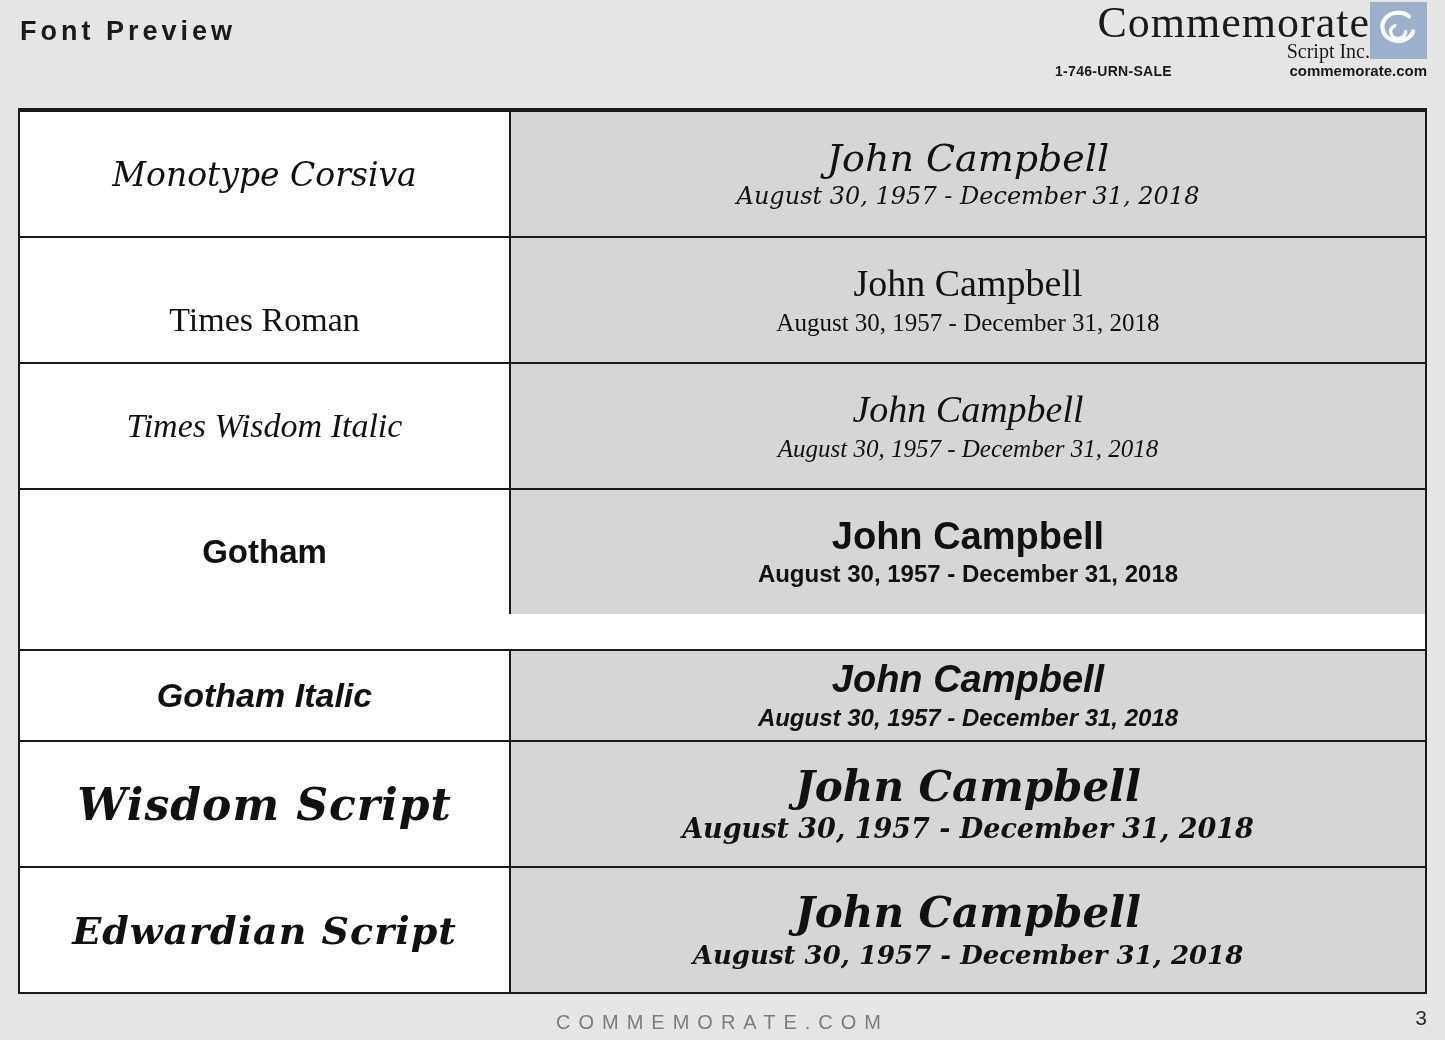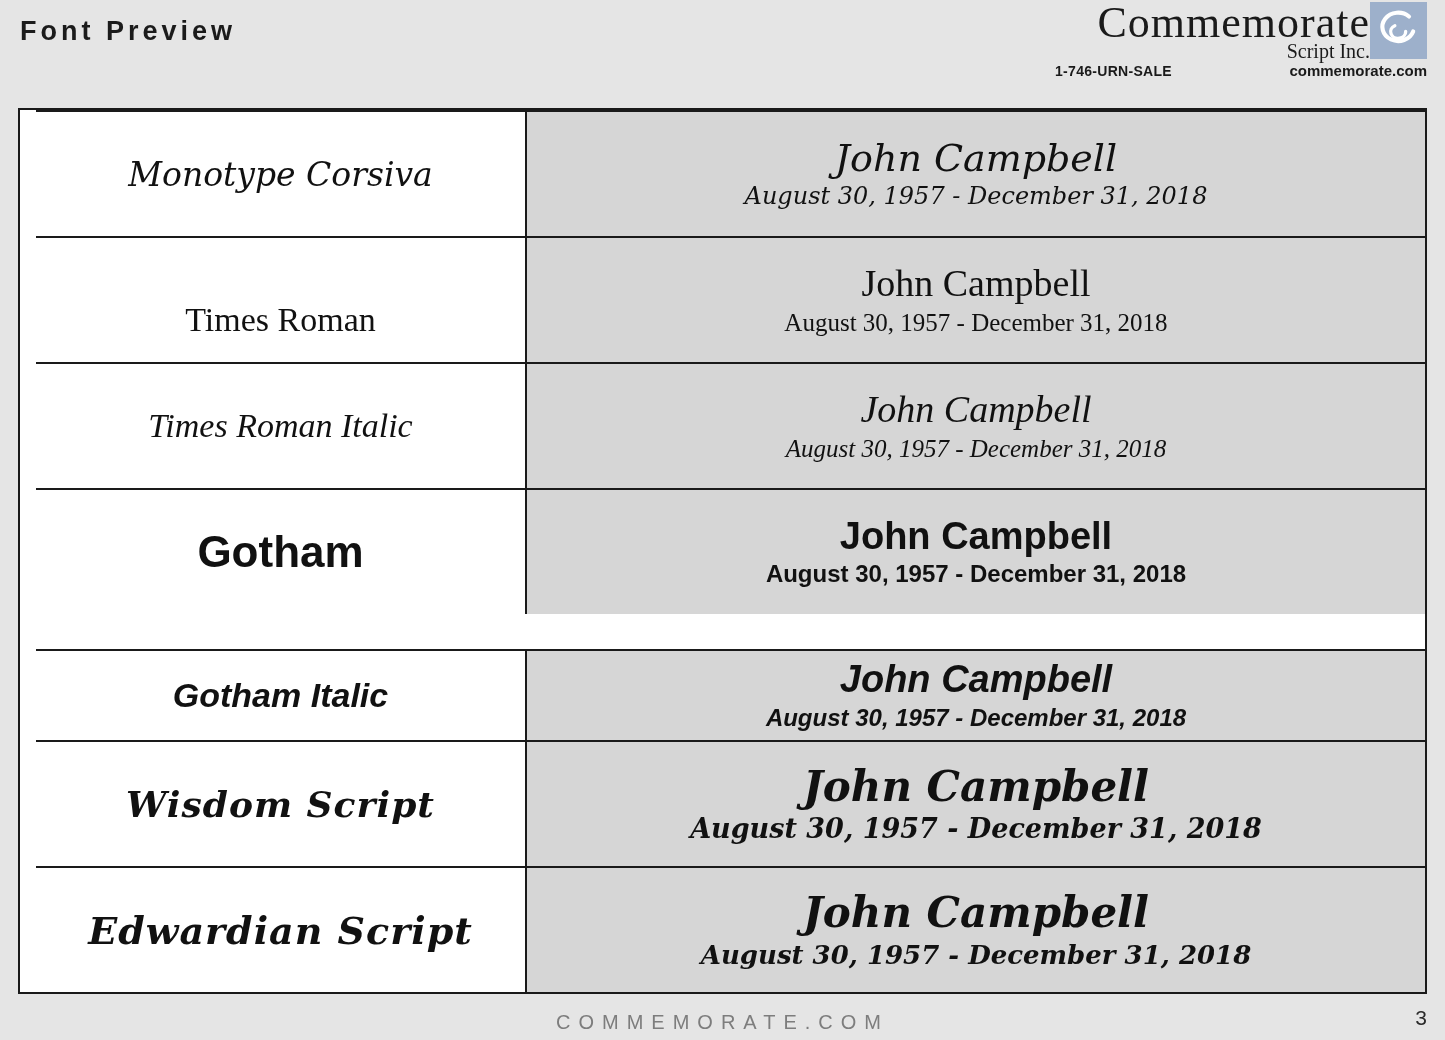--- a/index.html
+++ b/index.html
@@ -50,21 +50,20 @@
 
   
   .font-table {
     position:absolute; left:18px; top:108px;
     width:1409px; height:886px;
     border:2px solid #1a1a1a;
     display:grid;
     grid-template-columns:491px 1fr;
     grid-auto-rows:1fr;
     background:#ffffff;
-    padding-left:16px;
   }
   .cell {
     display:flex; flex-direction:column;
     align-items:center; justify-content:center;
     border-top:2px solid #1a1a1a;
     padding:4px 10px;
     min-height:0;
   }
   .cell.name-cell  { background:#ffffff; border-right:2px solid #1a1a1a; }
   .cell.prev-cell  { background:#d6d6d6; }
@@ -82,31 +81,31 @@
   .times .fname  { font-size:34px;margin-top:40px; }
   .times .pname  { font-size:38px; }
   .times .pdates { font-size:25px; }
 
   .times-italic  { font-family:"Liberation Serif", serif; font-style:italic; }
   .times-italic .fname { font-size:34px; }
   .times-italic .pname { font-size:38px; }
   .times-italic .pdates{ font-size:25px; }
 
   .gotham        { font-family:"Liberation Sans", sans-serif; font-weight:bold; }
-  .gotham .fname { font-size:44px; }
+  .gotham .fname { font-size:33px; }
   .gotham .pname { font-size:38px; }
   .gotham .pdates{ font-size:24px; }
 
   .gotham-italic { font-family:"Liberation Sans", sans-serif; font-weight:bold; font-style:italic;margin-top:35px; }
   .gotham-italic .fname { font-size:34px; }
   .gotham-italic .pname { font-size:38px; }
   .gotham-italic .pdates{ font-size:24px; }
 
   .wisdom        { font-family:"DejaVu Serif", serif; font-weight:bold; font-style:italic; }
-  .wisdom .fname { font-size:36px; letter-spacing:1px; }
+  .wisdom .fname { font-size:44px; letter-spacing:1px; }
   .wisdom .pname { font-size:42px; }
   .wisdom .pdates{ font-size:27px; }
 
   .edwardian     { font-family:"DejaVu Serif", serif; font-style:italic;font-weight:bold; }
   .edwardian .fname { font-size:38px; letter-spacing:1px; }
   .edwardian .pname { font-size:42px; }
   .edwardian .pdates{ font-size:26px; }
 
   
   .footer-text {
@@ -161,21 +160,21 @@
 
     <div class="cell name-cell times">
       <span class="fname">Times Roman</span>
     </div>
     <div class="cell prev-cell times">
       <span class="pname">John Campbell</span>
       <span class="pdates">August 30, 1957 - December 31, 2018</span>
     </div>
 
     <div class="cell name-cell times-italic">
-      <span class="fname">Times Roman Italic</span>
+      <span class="fname">Times Wisdom Italic</span>
     </div>
     <div class="cell prev-cell times-italic">
       <span class="pname">John Campbell</span>
       <span class="pdates">August 30, 1957 - December 31, 2018</span>
     </div>
 
     <div class="cell name-cell gotham">
       <span class="fname">Gotham</span>
     </div>
     <div class="cell prev-cell gotham">

